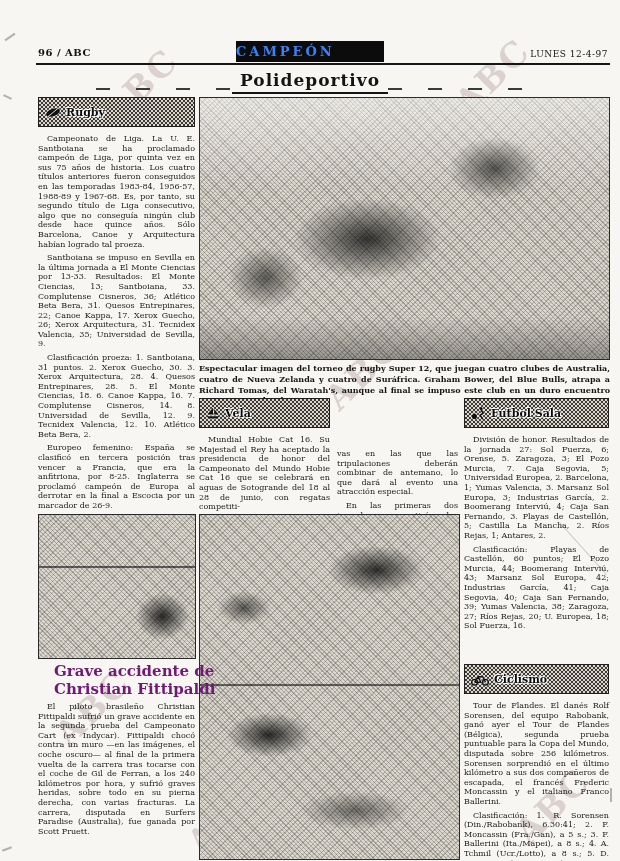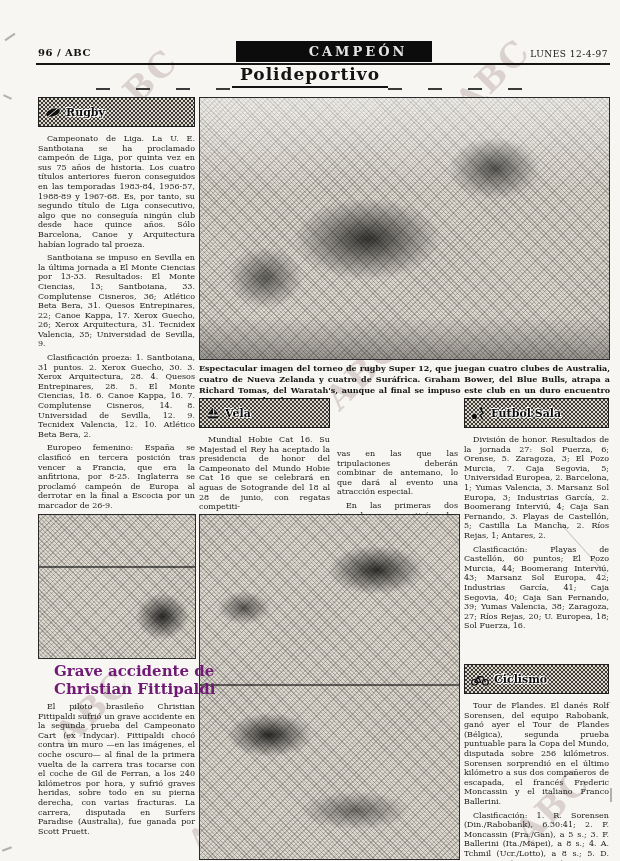--- a/index.html
+++ b/index.html
@@ -17,24 +17,24 @@
   .artifact{position:absolute;background:rgba(120,120,120,.55);}
   .a1{left:4px;top:36px;width:12px;height:2px;transform:rotate(-35deg);}
   .a2{left:3px;top:96px;width:9px;height:2px;transform:rotate(25deg);}
   .a3{left:610px;top:788px;width:2px;height:14px;}
   .a4{left:548px;top:548px;width:70px;height:1px;transform:rotate(48deg);background:rgba(150,150,150,.5);}
   .a5{left:2px;top:848px;width:10px;height:2px;transform:rotate(-20deg);}
 
   
   .page-label{position:absolute;left:38px;top:47px;font:bold 10px "DejaVu Serif",serif;letter-spacing:.5px;}
   .hdr-rule{position:absolute;left:36px;top:63px;width:574px;height:2px;background:#151515;}
-  .masthead{position:absolute;left:236px;top:41px;width:148px;height:21px;background:#0c0c0c;color:#e5e5e5;
-    font:bold 13px/21px "DejaVu Serif",serif;letter-spacing:3px;text-align:center;padding-left:48px;}
+  .masthead{position:absolute;left:236px;top:41px;width:148px;height:21px;background:#0c0c0c;color:#3b82f6;
+    font:bold 13px/21px "DejaVu Serif",serif;letter-spacing:3px;}
   .hdr-date{position:absolute;left:468px;top:49px;width:140px;text-align:right;font:9px "DejaVu Serif",serif;letter-spacing:.5px;}
-  .stitle-wrap{position:absolute;left:0;top:64px;width:620px;text-align:center;}
+  .stitle-wrap{position:absolute;left:0;top:70px;width:620px;text-align:center;}
   .stitle{display:inline-block;font:bold 17px "DejaVu Serif",serif;letter-spacing:1px;border-bottom:2px solid #151515;padding:0 8px 2px;}
   .dash{position:absolute;top:88px;height:2px;background:repeating-linear-gradient(90deg,#3a3a3a 0 14px,transparent 14px 40px);}
   .dash-left{left:96px;width:138px;}
   .dash-right{left:388px;width:138px;}
 
   
   .sec-bar{display:flex;align-items:center;gap:4px;height:19px;padding:14px 5px;border:1px solid #1f1f1f;box-sizing:border-box;
     background:repeating-conic-gradient(#3c3a36 0% 25%, #ddd7cb 0% 50%) 0 0/4px 4px;}
   .sec-label{font:bold 11px "DejaVu Serif",serif;color:#0b0b0b;white-space:nowrap;
     text-shadow:0 0 2px #fff,0 0 2px #fff,1px 1px 0 #fff,-1px -1px 0 #fff;}

